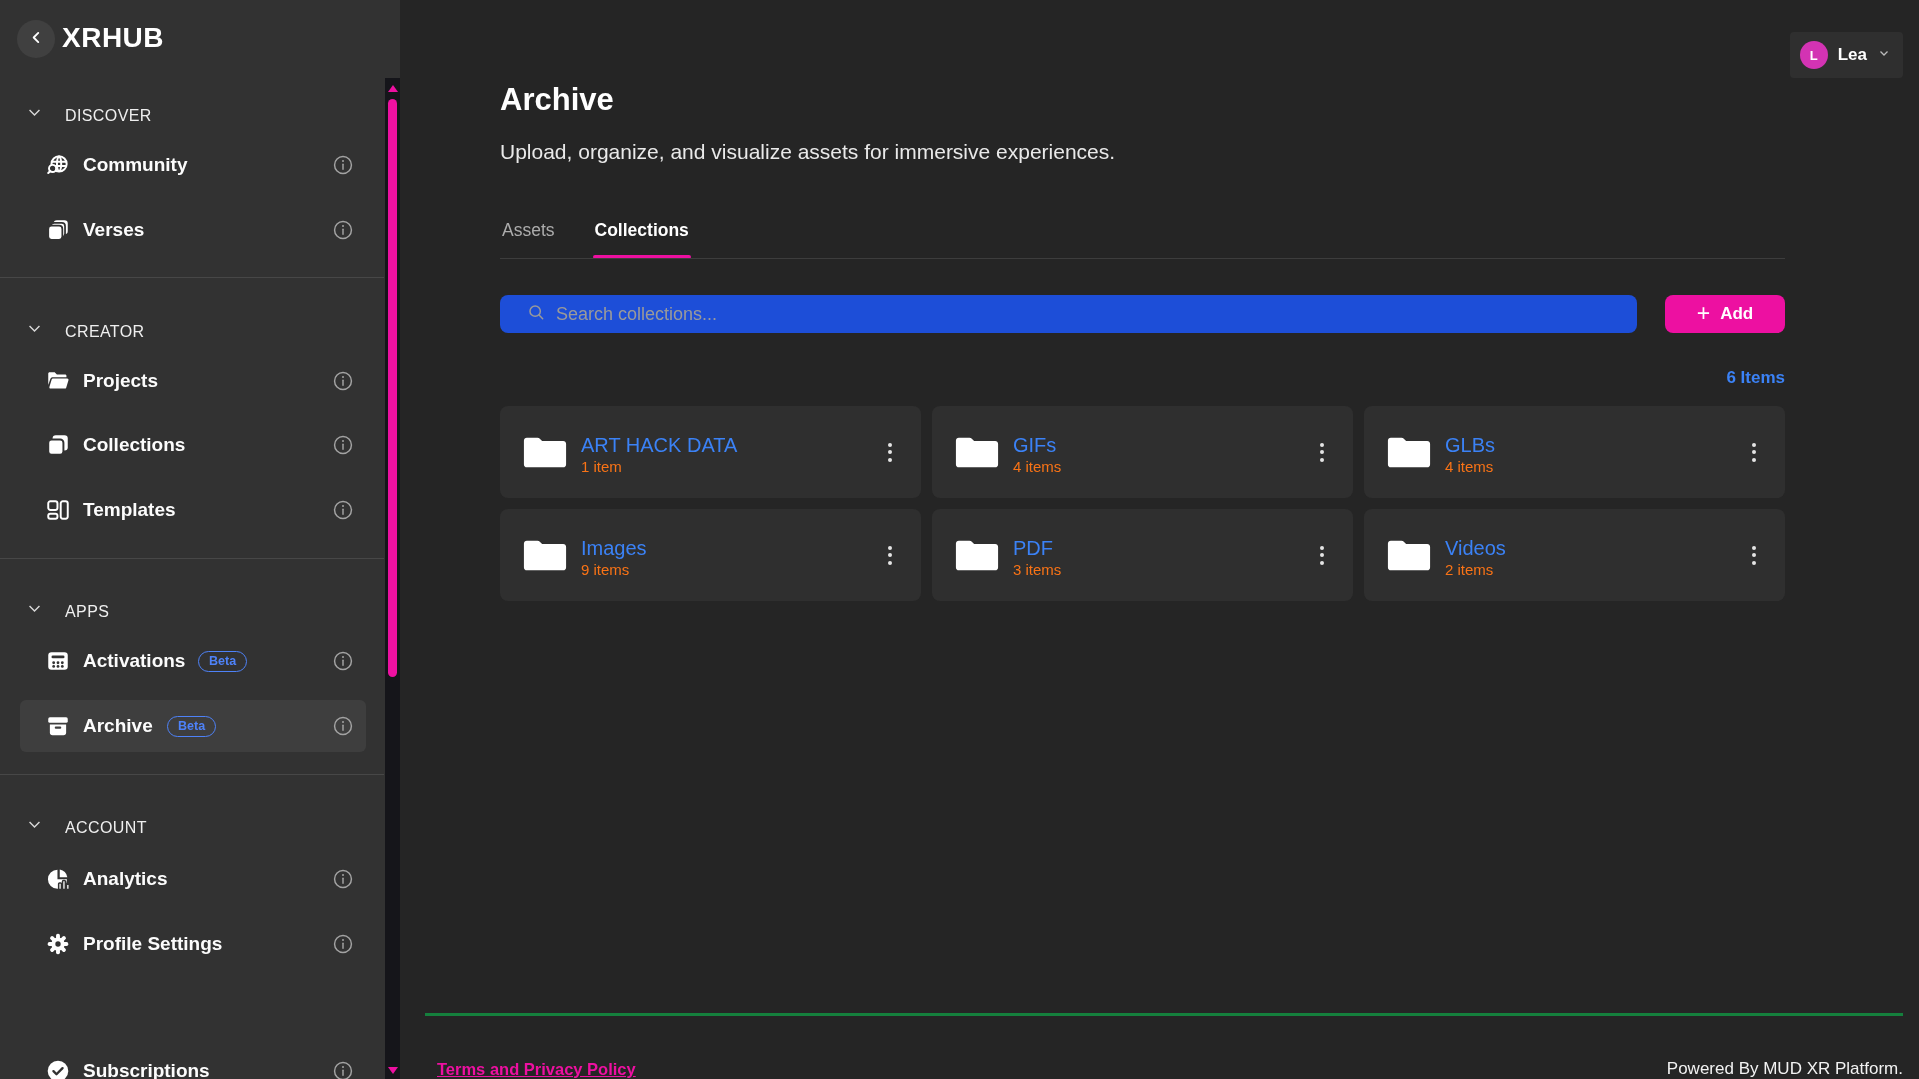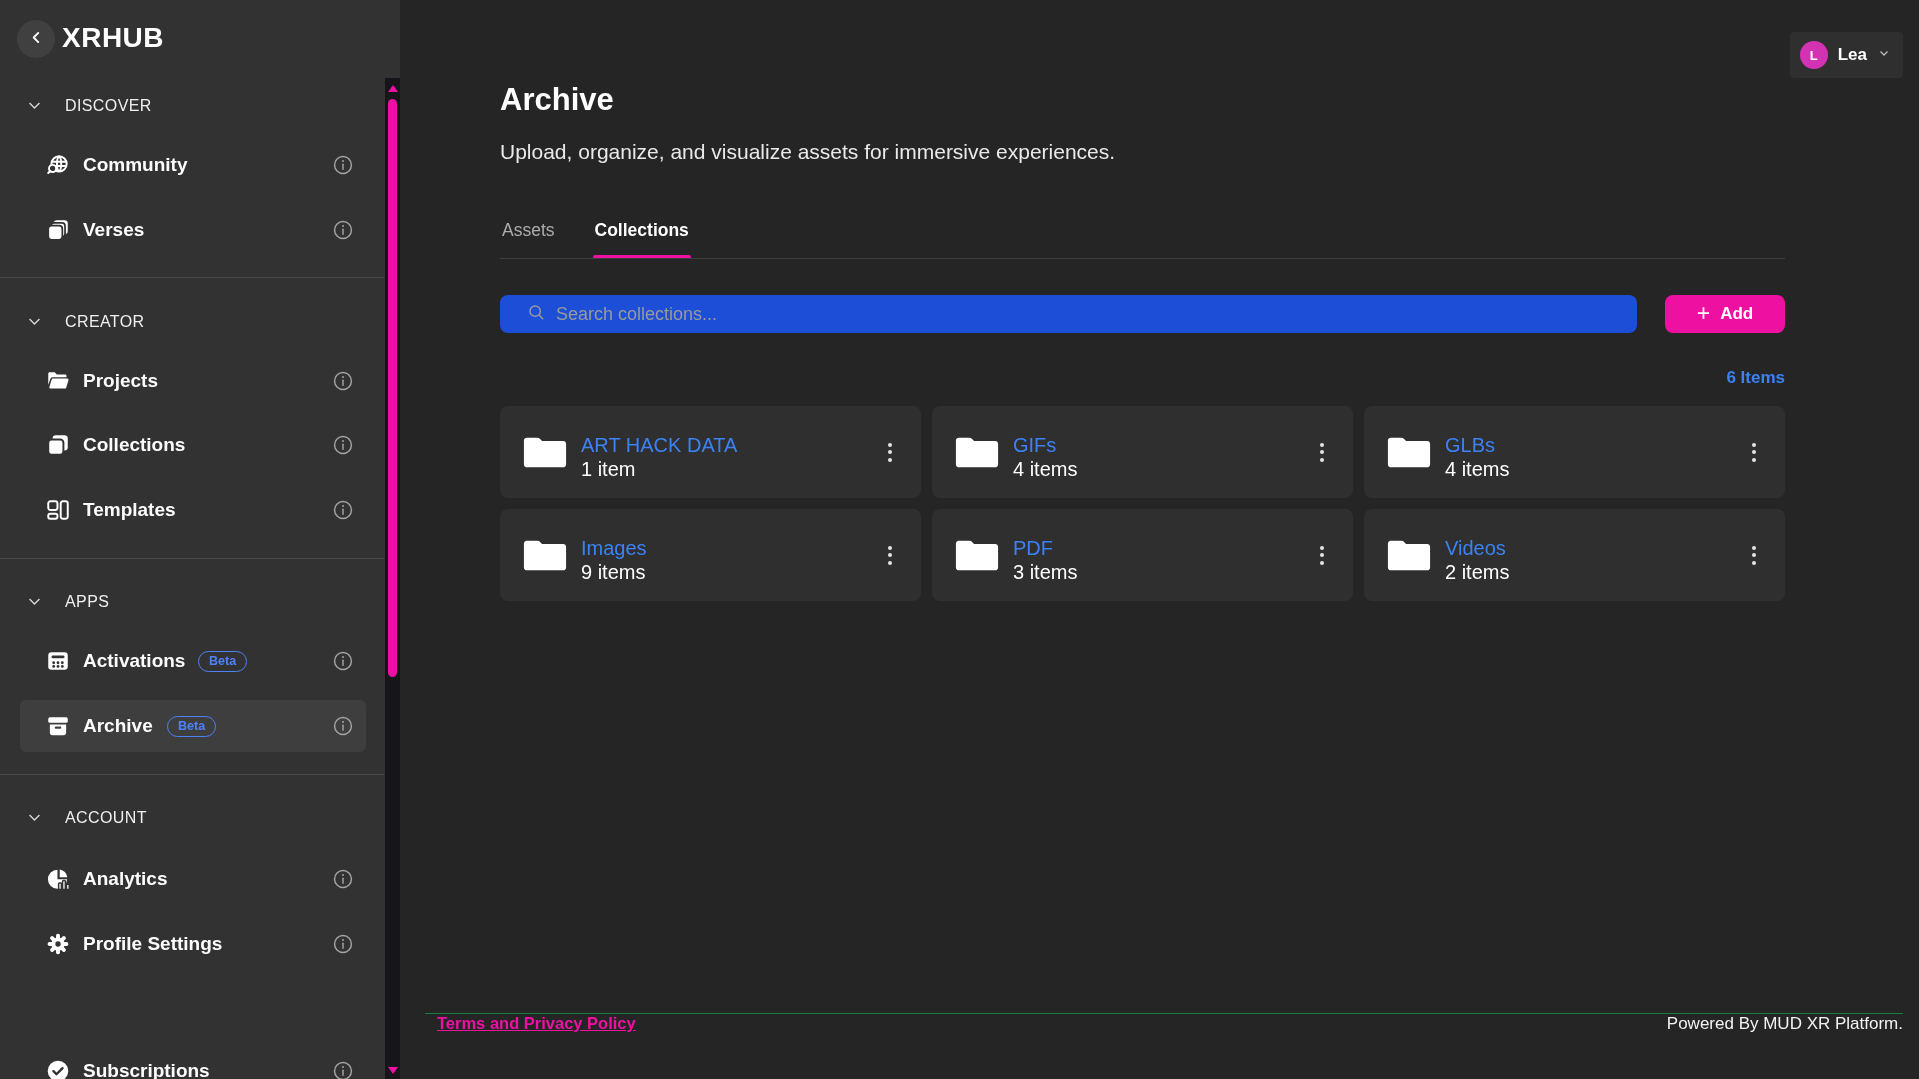--- a/index.html
+++ b/index.html
@@ -22,21 +22,21 @@
   }
   .side-header{position:absolute;left:0;top:0;width:100%;height:78px;}
   .back-btn{
     position:absolute;left:17px;top:20px;width:38px;height:38px;border-radius:50%;
     background:#404040;border:none;cursor:pointer;display:flex;align-items:center;justify-content:center;
   }
   .logo{
     position:absolute;left:62px;top:22px;font-size:28px;font-weight:800;letter-spacing:.5px;color:#fff;
   }
   .side-section{
-    position:absolute;left:26px;height:28px;display:flex;align-items:flex-start;gap:22px;
+    position:absolute;left:26px;height:28px;display:flex;align-items:flex-end;gap:22px;
     font-size:16px;color:#efefef;letter-spacing:.4px;cursor:pointer;
   }
   .side-divider{position:absolute;left:0;width:384px;height:0;border-top:1px solid #474747;}
   .side-item{
     position:absolute;left:20px;width:346px;height:52px;border-radius:6px;
     display:flex;align-items:center;cursor:pointer;
   }
   .side-item.selected{background:#3E3E3E;}
   .s-icon{position:absolute;left:25px;width:26px;height:26px;display:flex;align-items:center;justify-content:center;}
   .s-icon svg{width:26px;height:26px;display:block;}
@@ -105,29 +105,29 @@
   .grid{
     position:absolute;left:100px;top:406px;width:1285px;
     display:grid;grid-template-columns:repeat(3,1fr);gap:11px;
   }
   .card{
     position:relative;height:92px;background:#2F2F2F;border-radius:8px;cursor:pointer;
   }
   .folder{position:absolute;left:22px;top:26px;width:46px;height:40px;}
   .folder svg{width:46px;height:40px;display:block;}
   .card-name{position:absolute;left:81px;top:28px;font-size:20px;color:#3b82f6;}
-  .card-count{position:absolute;left:81px;top:52px;font-size:20px;color:#ffffff;}
+  .card-count{position:absolute;left:81px;top:52px;font-size:15px;color:#f97316;}
   .kebab{
     position:absolute;right:18px;top:50%;transform:translateY(-50%);
     width:26px;height:34px;display:flex;flex-direction:column;align-items:center;justify-content:center;gap:3.5px;cursor:pointer;
   }
   .kebab i{width:4px;height:4px;border-radius:50%;background:#E4E4E4;}
   .footer{
     position:absolute;left:25px;right:16px;top:1013px;height:66px;
-    border-top:1px solid #15803d;display:flex;align-items:flex-start;justify-content:space-between;
+    border-top:3px solid #15803d;display:flex;align-items:flex-end;justify-content:space-between;
     padding-left:12px;
   }
   .terms-link{color:var(--accent);font-size:16.5px;font-weight:700;text-decoration:underline;cursor:pointer;}
   .powered{font-size:17px;color:#F2F2F2;}
 </style>
 </head>
 <body>
 
 <aside class="sidebar">
   <div class="side-header">

